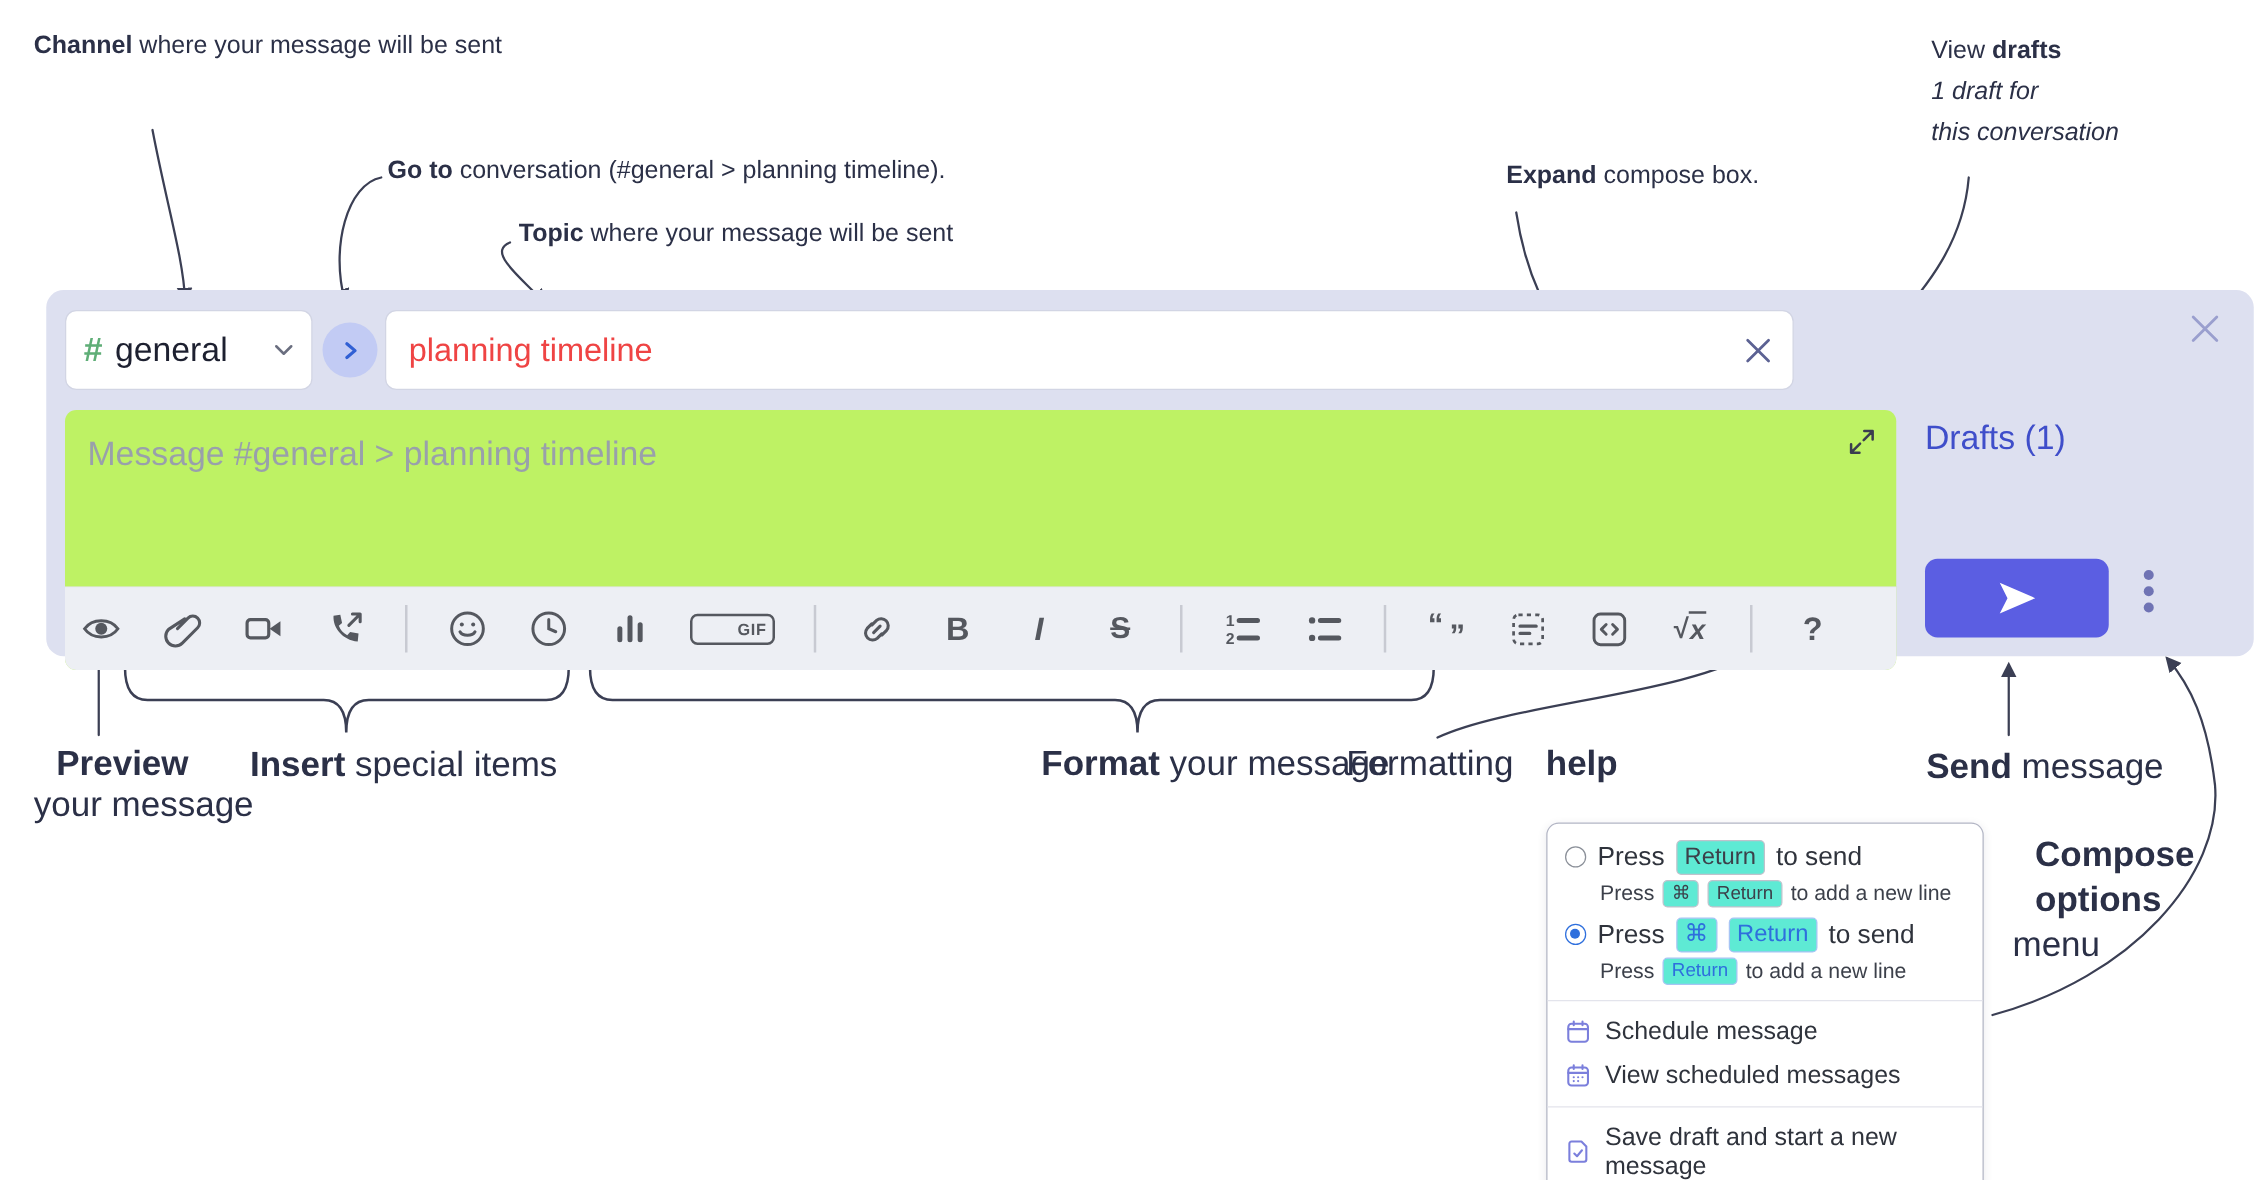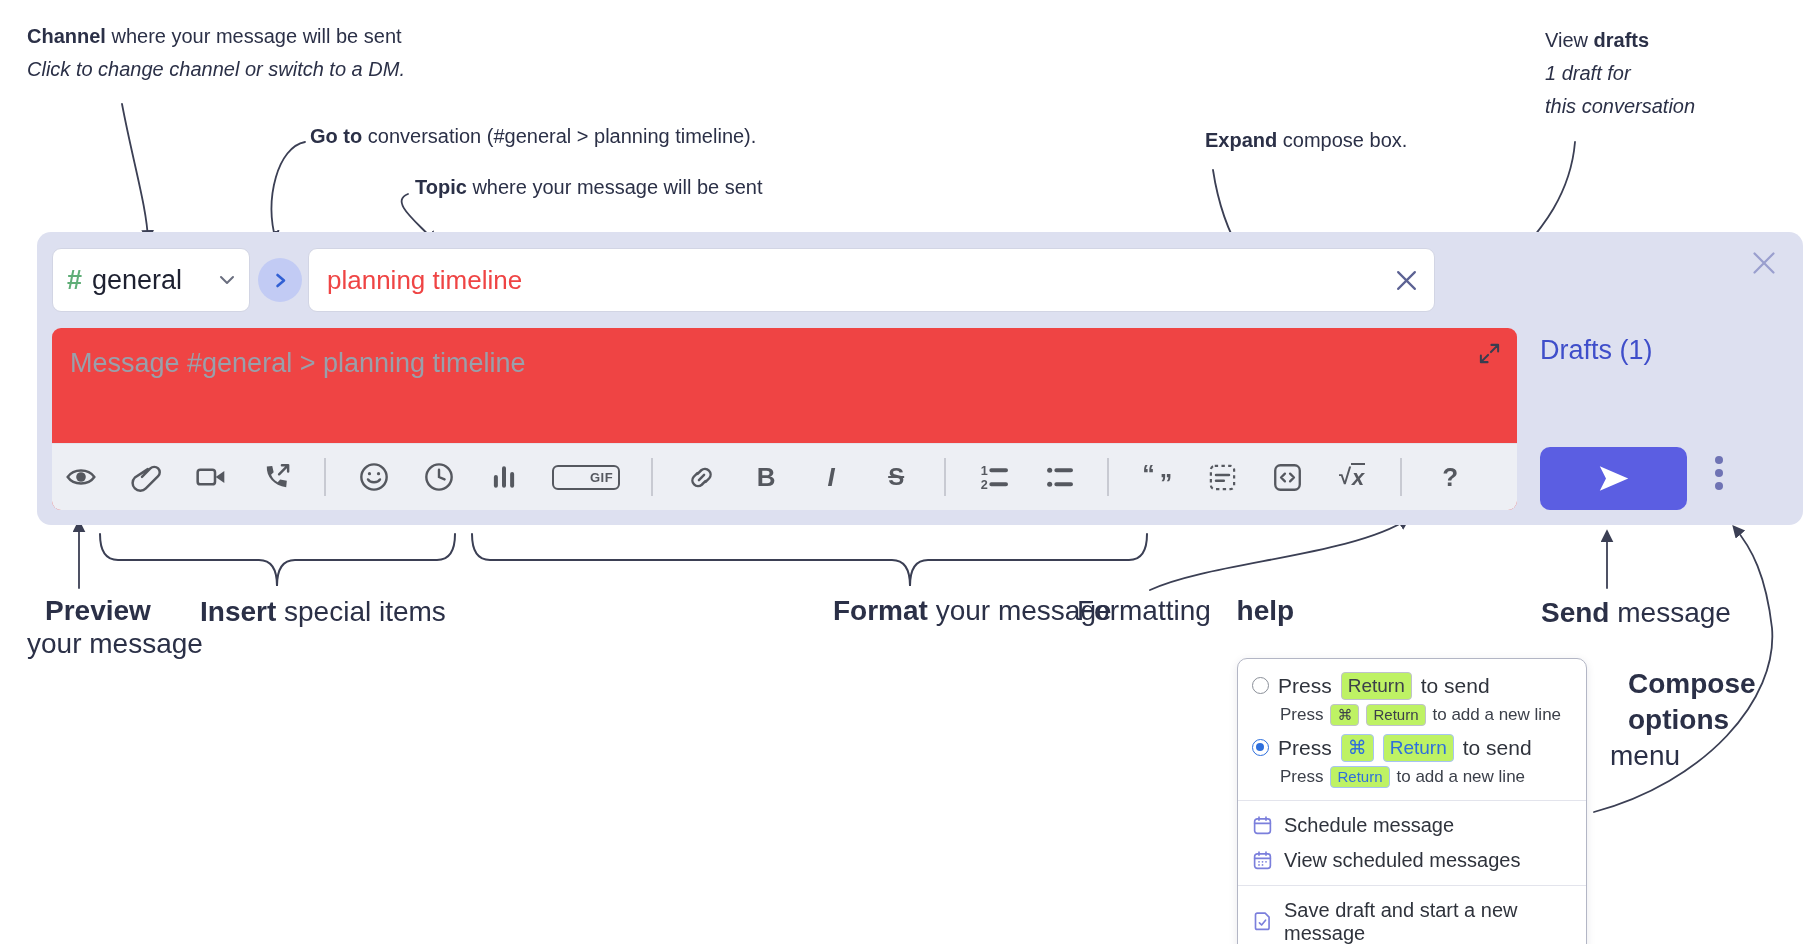--- a/index.html
+++ b/index.html
@@ -18,21 +18,21 @@
   .pill .name{font-size:27px;color:#1d2030;}
   .pill .chev{margin-left:auto;display:flex;}
   .jump{position:absolute;left:221px;top:26px;width:44px;height:44px;border-radius:50%;background:#c2cbf4;
         display:flex;align-items:center;justify-content:center;cursor:pointer;}
   .topic-wrap{position:absolute;left:271px;top:16px;width:1127px;height:64px;background:#fff;border:1px solid #d2d5e4;
         border-radius:9px;box-sizing:border-box;display:flex;align-items:center;padding:0 16px;}
   .topic-input{flex:1;border:none;outline:none;font-size:26px;color:#ef4444;background:transparent;
         font-family:Liberation Sans, sans-serif;}
   .xbtn{color:#5c6293;display:flex;cursor:pointer;}
   .close-x{position:absolute;left:1714px;top:18px;color:#9a9fce;display:flex;cursor:pointer;}
-  .panel{position:absolute;left:15px;top:96px;width:1465px;height:182px;background:#ef4444;border-radius:9px;}
+  .panel{position:absolute;left:15px;top:96px;width:1465px;height:208px;background:#bef264;border-radius:9px;}
   .msg-input{position:absolute;left:16px;top:12px;width:1330px;height:44px;border:none;outline:none;
         font-size:27px;color:#1d2030;background:transparent;font-family:"Liberation Sans","DejaVu Sans",sans-serif;}
   .msg-input::placeholder{color:#99a0ab;opacity:1;}
   .expand-ico{position:absolute;right:16px;top:14px;color:#3a3d4f;display:flex;cursor:pointer;}
   .drafts-link{position:absolute;left:1503px;top:103px;font-size:27px;color:#3f4eca;cursor:pointer;}
   .tbar{position:absolute;left:0;right:0;bottom:0;height:67px;display:flex;align-items:center;gap:31px;
         padding:0 12px;background:#edeff4;border-top:1px solid #e2e4eb;border-radius:0 0 9px 9px;box-sizing:border-box;}
   .ticon{width:34px;height:34px;display:flex;align-items:center;justify-content:center;color:#55585f;flex:0 0 auto;cursor:pointer;}
   .tsep{width:2px;height:38px;background:#c8cad2;flex:0 0 auto;}
   .tbold{font-size:26px;font-weight:800;}
@@ -52,21 +52,21 @@
 
   
   .lbl{position:absolute;font-size:28px;line-height:33px;color:#2b3047;white-space:nowrap;}
   .lbl .b{font-weight:700;margin-left:18px;}
 
   
   .popup{position:absolute;left:1237px;top:658px;width:350px;background:#fff;border:1.5px solid #b3b6c5;
          border-radius:10px;box-shadow:0 2px 8px rgba(40,44,70,.10);box-sizing:border-box;padding:10px 0 8px;}
   .prow{display:flex;align-items:center;gap:9px;padding:3px 14px;font-size:21px;color:#2f333c;}
   .psub{display:flex;align-items:center;gap:7px;padding:1px 14px 5px 42px;font-size:17px;color:#3c404a;}
-  .kbd{display:inline-block;border:1px solid #bfc2cc;border-radius:4px;background:#bef264;padding:0 6px;line-height:1.35;color:#3c404a;}
+  .kbd{display:inline-block;border:1px solid #bfc2cc;border-radius:4px;background:#5eead4;padding:0 6px;line-height:1.35;color:#3c404a;}
   .prow .kbd{font-size:19px;}
   .psub .kbd{font-size:15px;}
   .kbd.blue{color:#2e6fdd;border-color:#a6c4f4;}
   .radio{width:17px;height:17px;border:1.6px solid #8b9099;border-radius:50%;box-sizing:border-box;flex:0 0 auto;cursor:pointer;}
   .radio.sel{border-color:#2e6fdd;position:relative;}
   .radio.sel::after{content:"";position:absolute;left:2.6px;top:2.6px;width:8.5px;height:8.5px;border-radius:50%;background:#2e6fdd;}
   .pdivider{border-top:1px solid #e3e4ec;margin:7px 0;}
   .pitem{display:flex;align-items:center;gap:11px;padding:6px 14px;font-size:20px;color:#2f333c;cursor:pointer;}
   .pitem svg{flex:0 0 auto;}
 </style>
@@ -91,21 +91,20 @@
       <path d="M1150,590 C1210,562 1352,556 1408,519" marker-end="url(#arr)"></path>
       <path d="M1607,588 L1607,532" marker-end="url(#arr)"></path>
       <path d="M1594,812 C1705,782 1778,700 1772,628 C1766,576 1752,548 1734,527" marker-end="url(#arr)"></path>
       <path stroke-width="2" d="M100,534 Q100,560 118,560 L259,560 Q277,560 277,586 Q277,560 295,560 L437,560 Q455,560 455,534"></path>
       <path stroke-width="2" d="M472,534 Q472,560 490,560 L892,560 Q910,560 910,586 Q910,560 928,560 L1129,560 Q1147,560 1147,534"></path>
     </g>
   </svg>
 
   <div class="ann" style="left:27px;top:20px;">
     <div><span class="b">Channel</span><span> where your message will be sent</span></div>
-    <div class="it">Click to change channel or switch to a DM.</div>
   </div>
   <div class="ann" style="left:310px;top:120px;">
     <span class="b">Go to</span><span> conversation (#general &gt; planning timeline).</span>
   </div>
   <div class="ann" style="left:415px;top:171px;">
     <span class="b">Topic</span><span> where your message will be sent</span>
   </div>
   <div class="ann" style="left:1205px;top:124px;">
     <span class="b">Expand</span><span> compose box.</span>
   </div>

